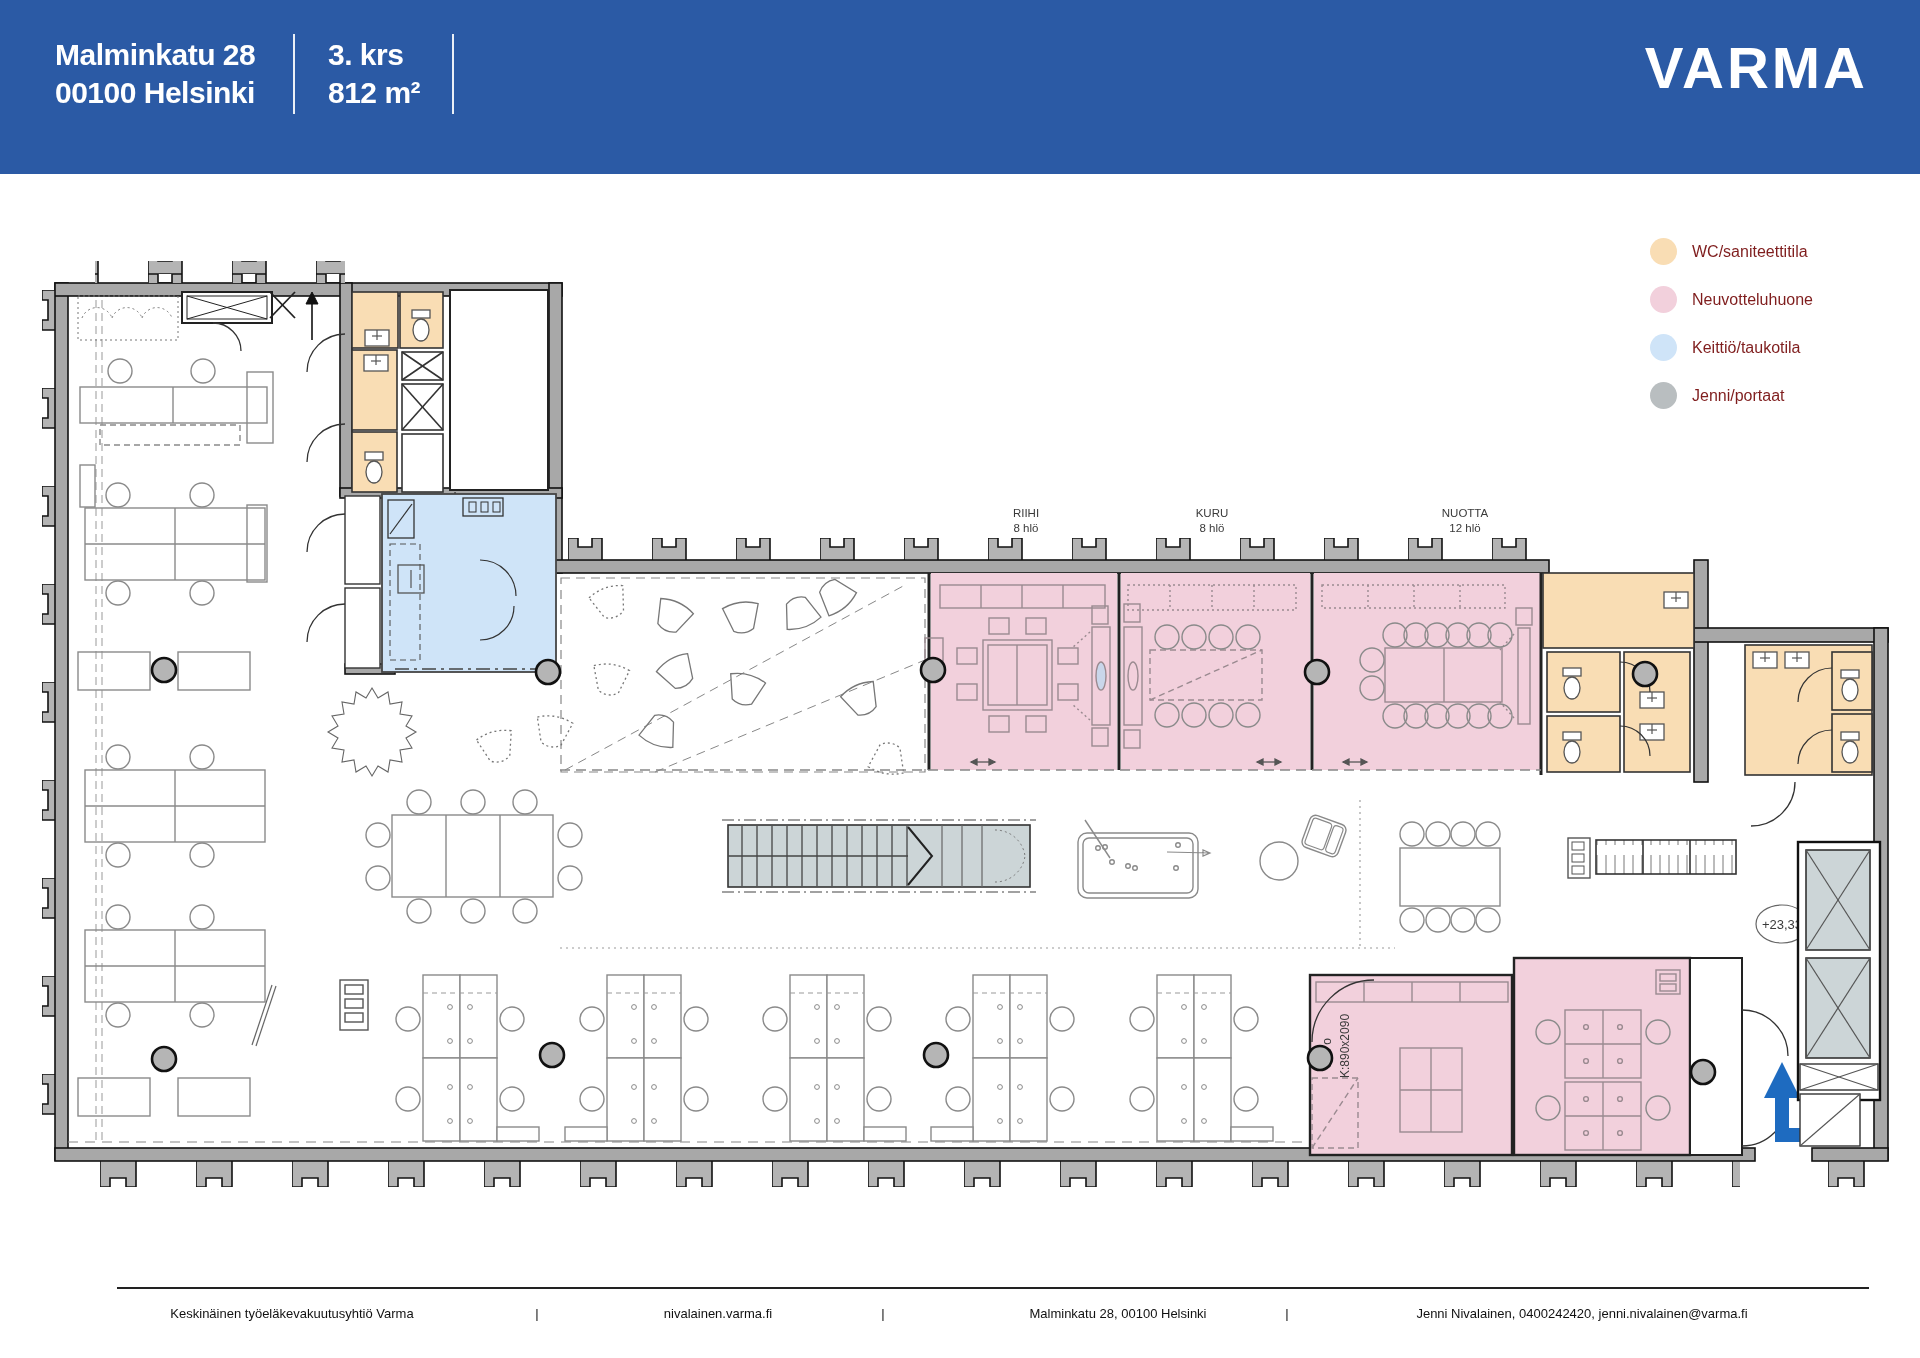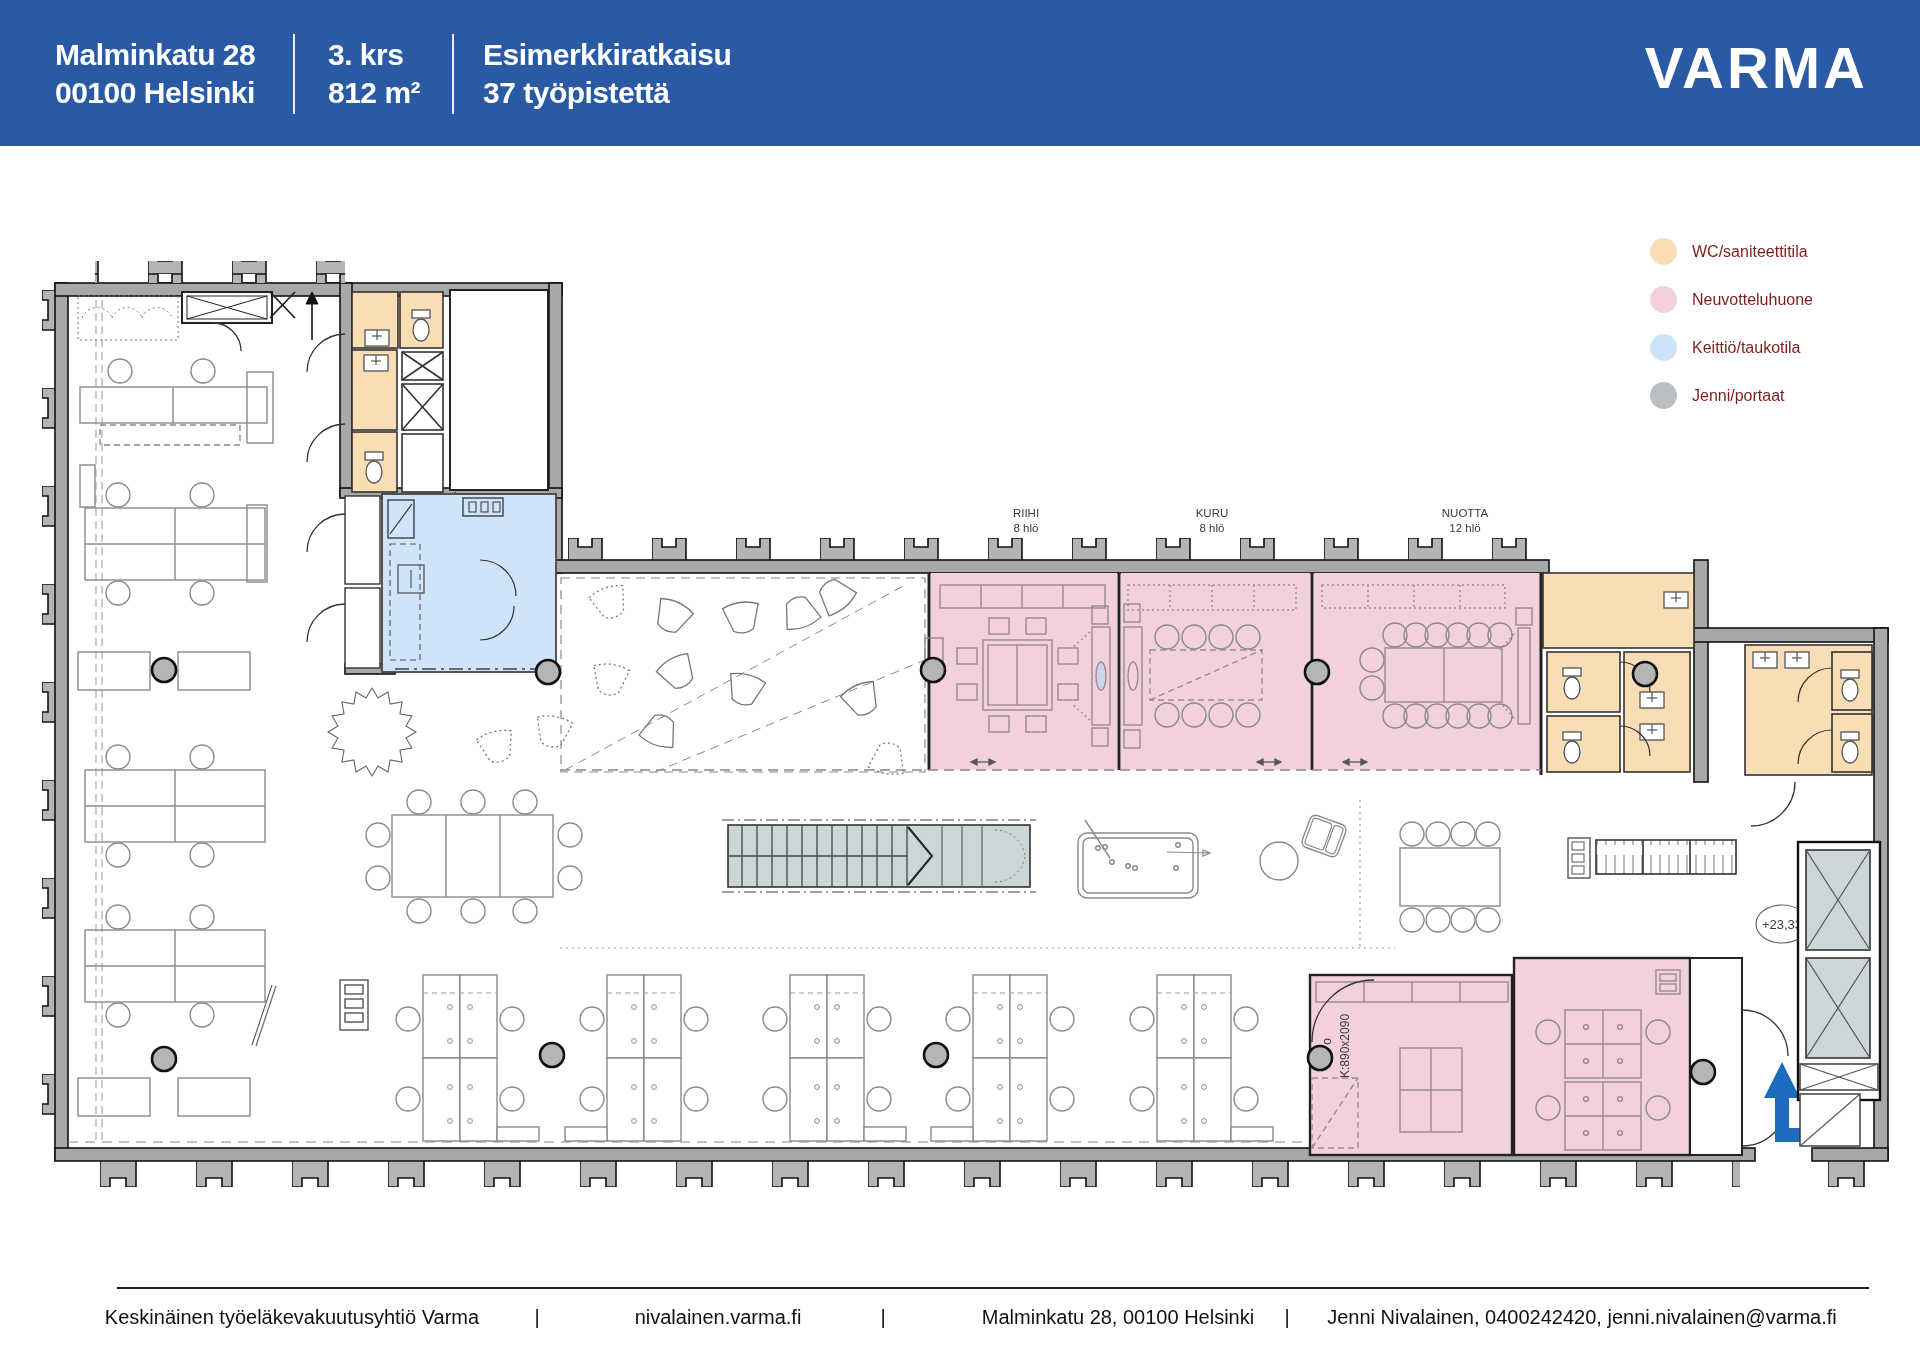--- a/index.html
+++ b/index.html
@@ -1,35 +1,35 @@
 <!DOCTYPE html>
 <html><head>
 <meta charset="utf-8">
 <style>
   html,body{margin:0;padding:0;background:#e8e8e8;}
   .page{position:relative;width:1920px;height:1358px;background:#ffffff;overflow:hidden;
         font-family:"Liberation Sans", sans-serif;}
   
-  .hdr{position:absolute;left:0;top:0;width:1920px;height:146px;background:#2b5aa5;color:#fff;}
+  .hdr{position:absolute;left:0;top:0;width:1920px;height:174px;background:#2b5aa5;color:#fff;}
   .hcol{position:absolute;top:36px;font-size:30px;font-weight:bold;letter-spacing:-0.5px;line-height:38px;white-space:nowrap;}
   .hcol1{left:55px;}
   .hcol2{left:328px;}
   .hcol3{left:483px;}
   .hdiv{position:absolute;top:34px;height:80px;width:2px;background:rgba(255,255,255,.9);}
   .hdiv1{left:293px;}
   .hdiv2{left:452px;}
   .logo{position:absolute;right:52px;top:38px;font-size:58px;font-weight:700;letter-spacing:3px;line-height:60px;}
   
   .legend{position:absolute;left:1650px;top:238px;width:260px;}
   .lrow{position:relative;height:27px;margin-bottom:21px;}
   .ldot{position:absolute;left:0;top:0;width:27px;height:27px;border-radius:50%;}
   .llab{position:absolute;left:42px;top:3px;font-size:16px;color:#7f1d1d;line-height:22px;white-space:nowrap;}
   
   .frule{position:absolute;left:117px;top:1287px;width:1752px;height:2px;background:#222;}
-  .fitem{position:absolute;top:1306px;font-size:20px;color:#111;white-space:nowrap;transform:translateX(-50%);}
+  .fitem{position:absolute;top:1306px;font-size:13px;color:#111;white-space:nowrap;transform:translateX(-50%);}
   
   svg.plan{position:absolute;left:0;top:0;}
   text.rlab{font-size:11.5px;fill:#3a3a3a;text-anchor:middle;font-family:"Liberation Sans",sans-serif;}
   text.mark{font-size:13px;fill:#3a3a3a;text-anchor:middle;font-family:"Liberation Sans",sans-serif;}
   text.vmark{font-size:12px;fill:#3a3a3a;font-family:"Liberation Sans",sans-serif;}
 </style>
 </head>
 <body>
 
 <div class="page">
@@ -38,24 +38,20 @@
     <div class="hcol hcol1">
       <div>Malminkatu 28</div>
       <div>00100 Helsinki</div>
     </div>
     <div class="hdiv hdiv1"></div>
     <div class="hcol hcol2">
       <div>3. krs</div>
       <div>812 m²</div>
     </div>
     <div class="hdiv hdiv2"></div>
-    <div class="hcol hcol3">
-      <div>Esimerkkiratkaisu</div>
-      <div>37 työpistettä</div>
-    </div>
     <div class="logo">VARMA</div>
   </header>
 
   <svg class="plan" width="1920" height="1358" viewBox="0 0 1920 1358">
     <defs>
       <pattern id="treads" width="15" height="62" patternUnits="userSpaceOnUse">
         <line x1="7" y1="0" x2="7" y2="62" stroke="#444" stroke-width="1.3"></line>
       </pattern>
       <pattern id="teethB" width="96" height="26" patternUnits="userSpaceOnUse" x="100" y="1161">
         <path d="M0 0 H36 V26 H26 V17 H10 V26 H0 Z" fill="#b4b4b4" stroke="#111" stroke-width="1.6"></path>

